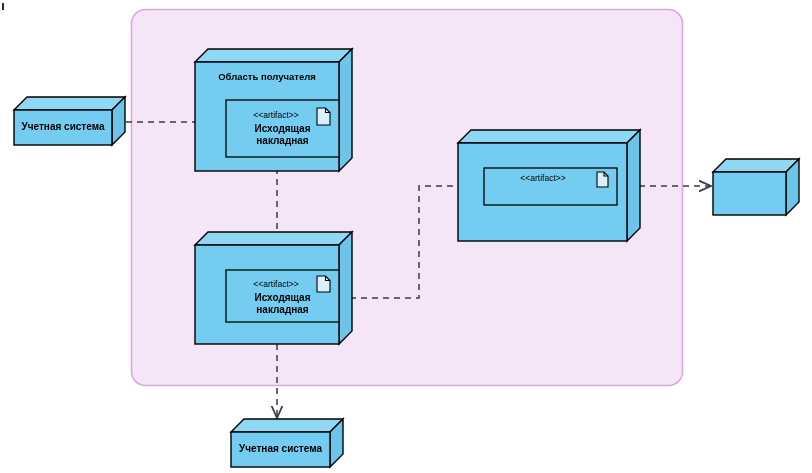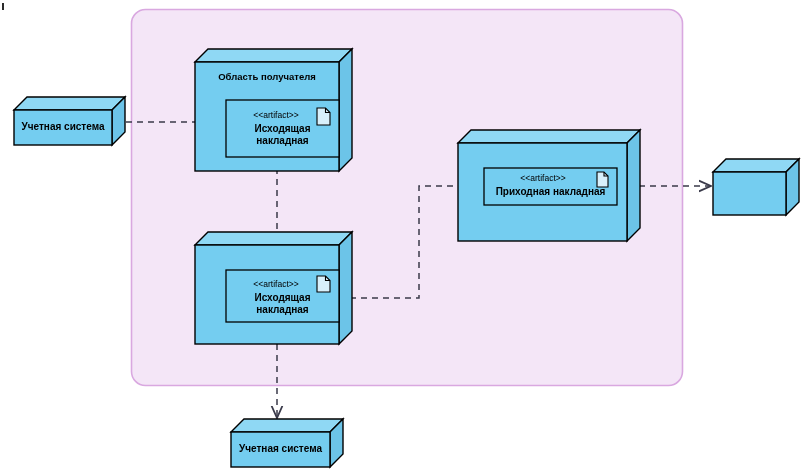--- a/index.html
+++ b/index.html
@@ -153,20 +153,19 @@
 
 
   <div class="lbl art-stereo" style="left:226px; top:279px; width:100px;">&lt;&lt;artifact&gt;&gt;</div>
 
   <div class="lbl art-name" style="left:226px; top:292px; width:113px;">Исходящая
 накладная</div>
 
 
   <div class="lbl art-stereo" style="left:484px; top:173px; width:118px;">&lt;&lt;artifact&gt;&gt;</div>
 
-  <div class="lbl art-name" style="left:484px; top:186px; width:133px;">Приходная накладная</div>
 
   <div class="lbl ext-title" style="left:14px; top:121px; width:98px;">Учетная система</div>
 
 
   <div class="lbl ext-title" style="left:231px; top:443px; width:99px;">Учетная система</div>
 
 </div>
 
 </body></html>

